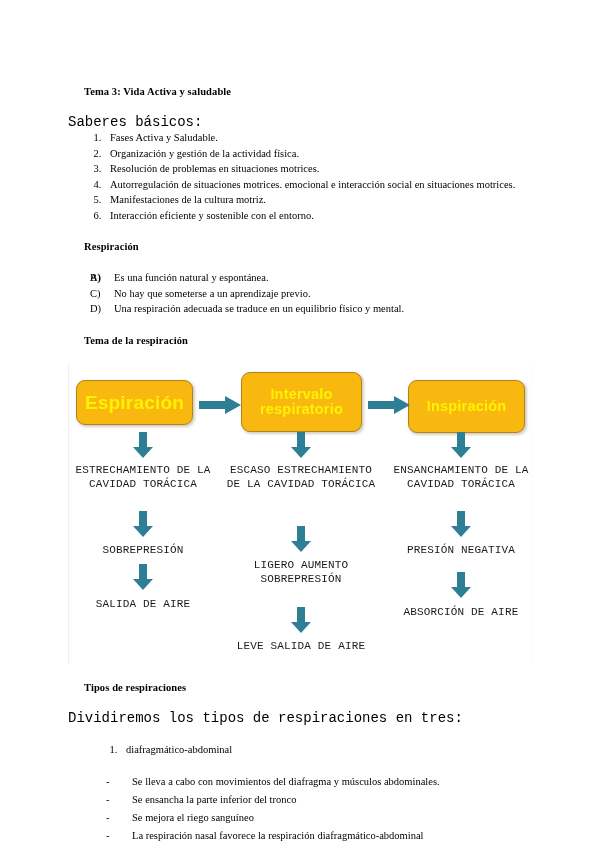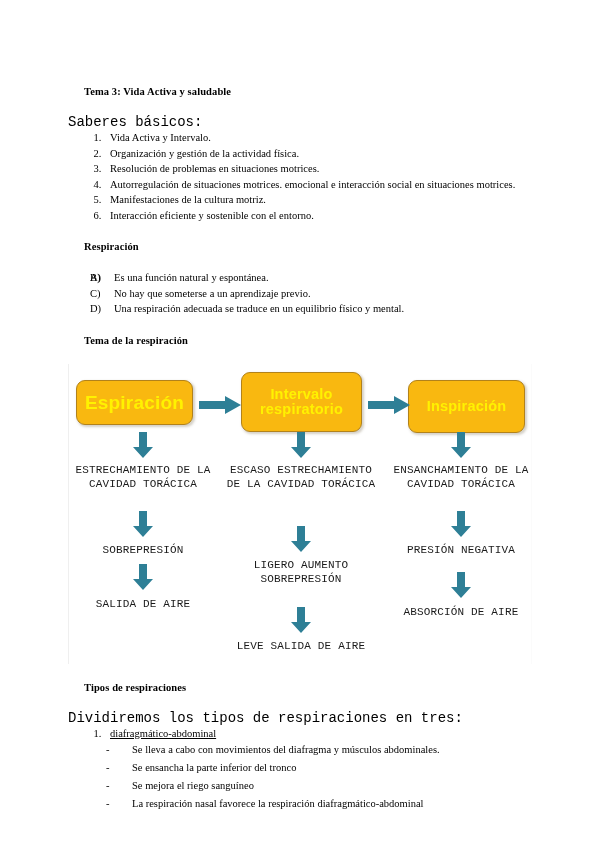--- a/index.html
+++ b/index.html
@@ -69,25 +69,24 @@
     padding-left: 24px;
     margin: 0;
   }
   ul.alphalist > li .marker {
     position: absolute;
     left: 0;
     top: 0;
   }
 
   ol.typelist {
-    margin: 0;
+    margin: 16px;
     padding-left: 36px;
     font-size: 10.5px;
     line-height: 15.5px;
-    text-decoration: underline;
   }
   ol.typelist > li {
     padding-left: 6px;
   }
 
   ul.dashlist {
     list-style: none;
     margin: 0;
     padding-left: 38px;
     font-size: 10.5px;
@@ -197,21 +196,21 @@
 </head>
 <body>
 
 <div class="page">
   <div class="content">
 
     <div class="heading">Tema 3: Vida Activa y saludable</div>
     <div class="para">Saberes básicos:</div>
 
     <ol class="numlist">
-      <li>Vida Activa y Intervalo.</li>
+      <li>Fases Activa y Saludable.</li>
       <li>Organización y gestión de la actividad física.</li>
       <li>Resolución de problemas en situaciones motrices.</li>
       <li>Autorregulación de situaciones motrices. emocional e interacción social en situaciones motrices.</li>
       <li>Manifestaciones de la cultura motriz.</li>
       <li>Interacción eficiente y sostenible con el entorno.</li>
     </ol>
 
     <div class="heading">Respiración</div>
 
     <ul class="alphalist">

